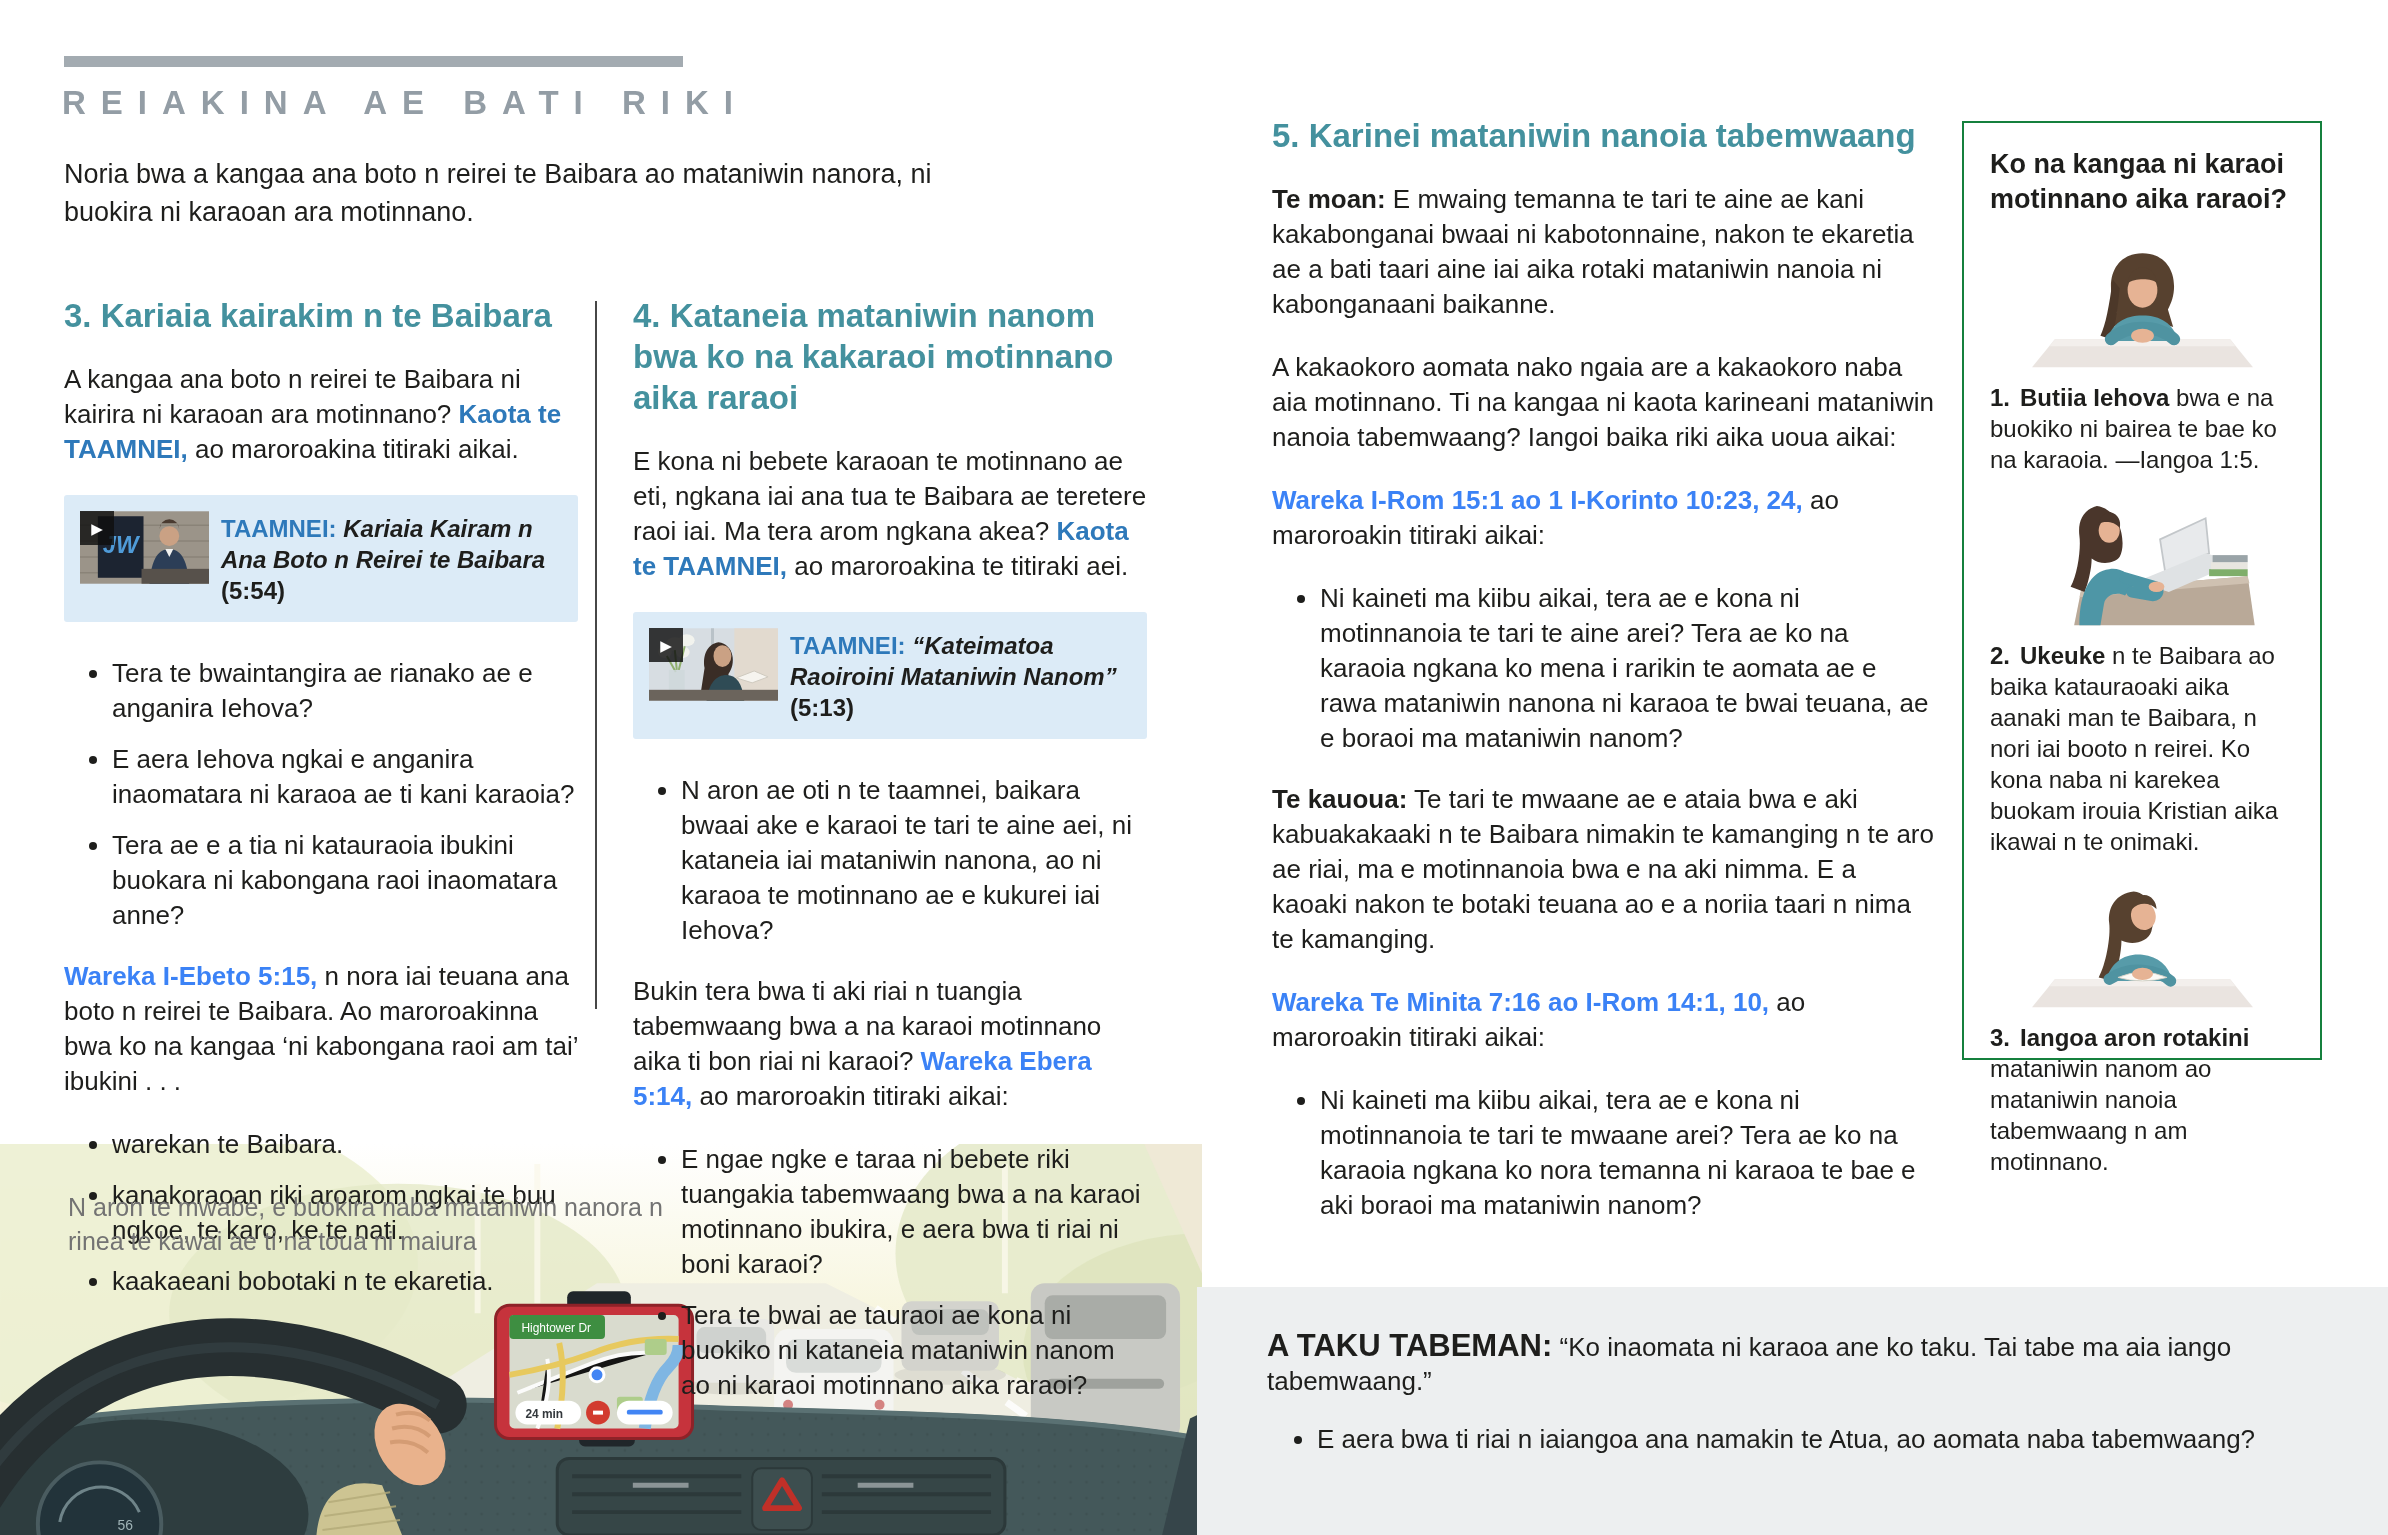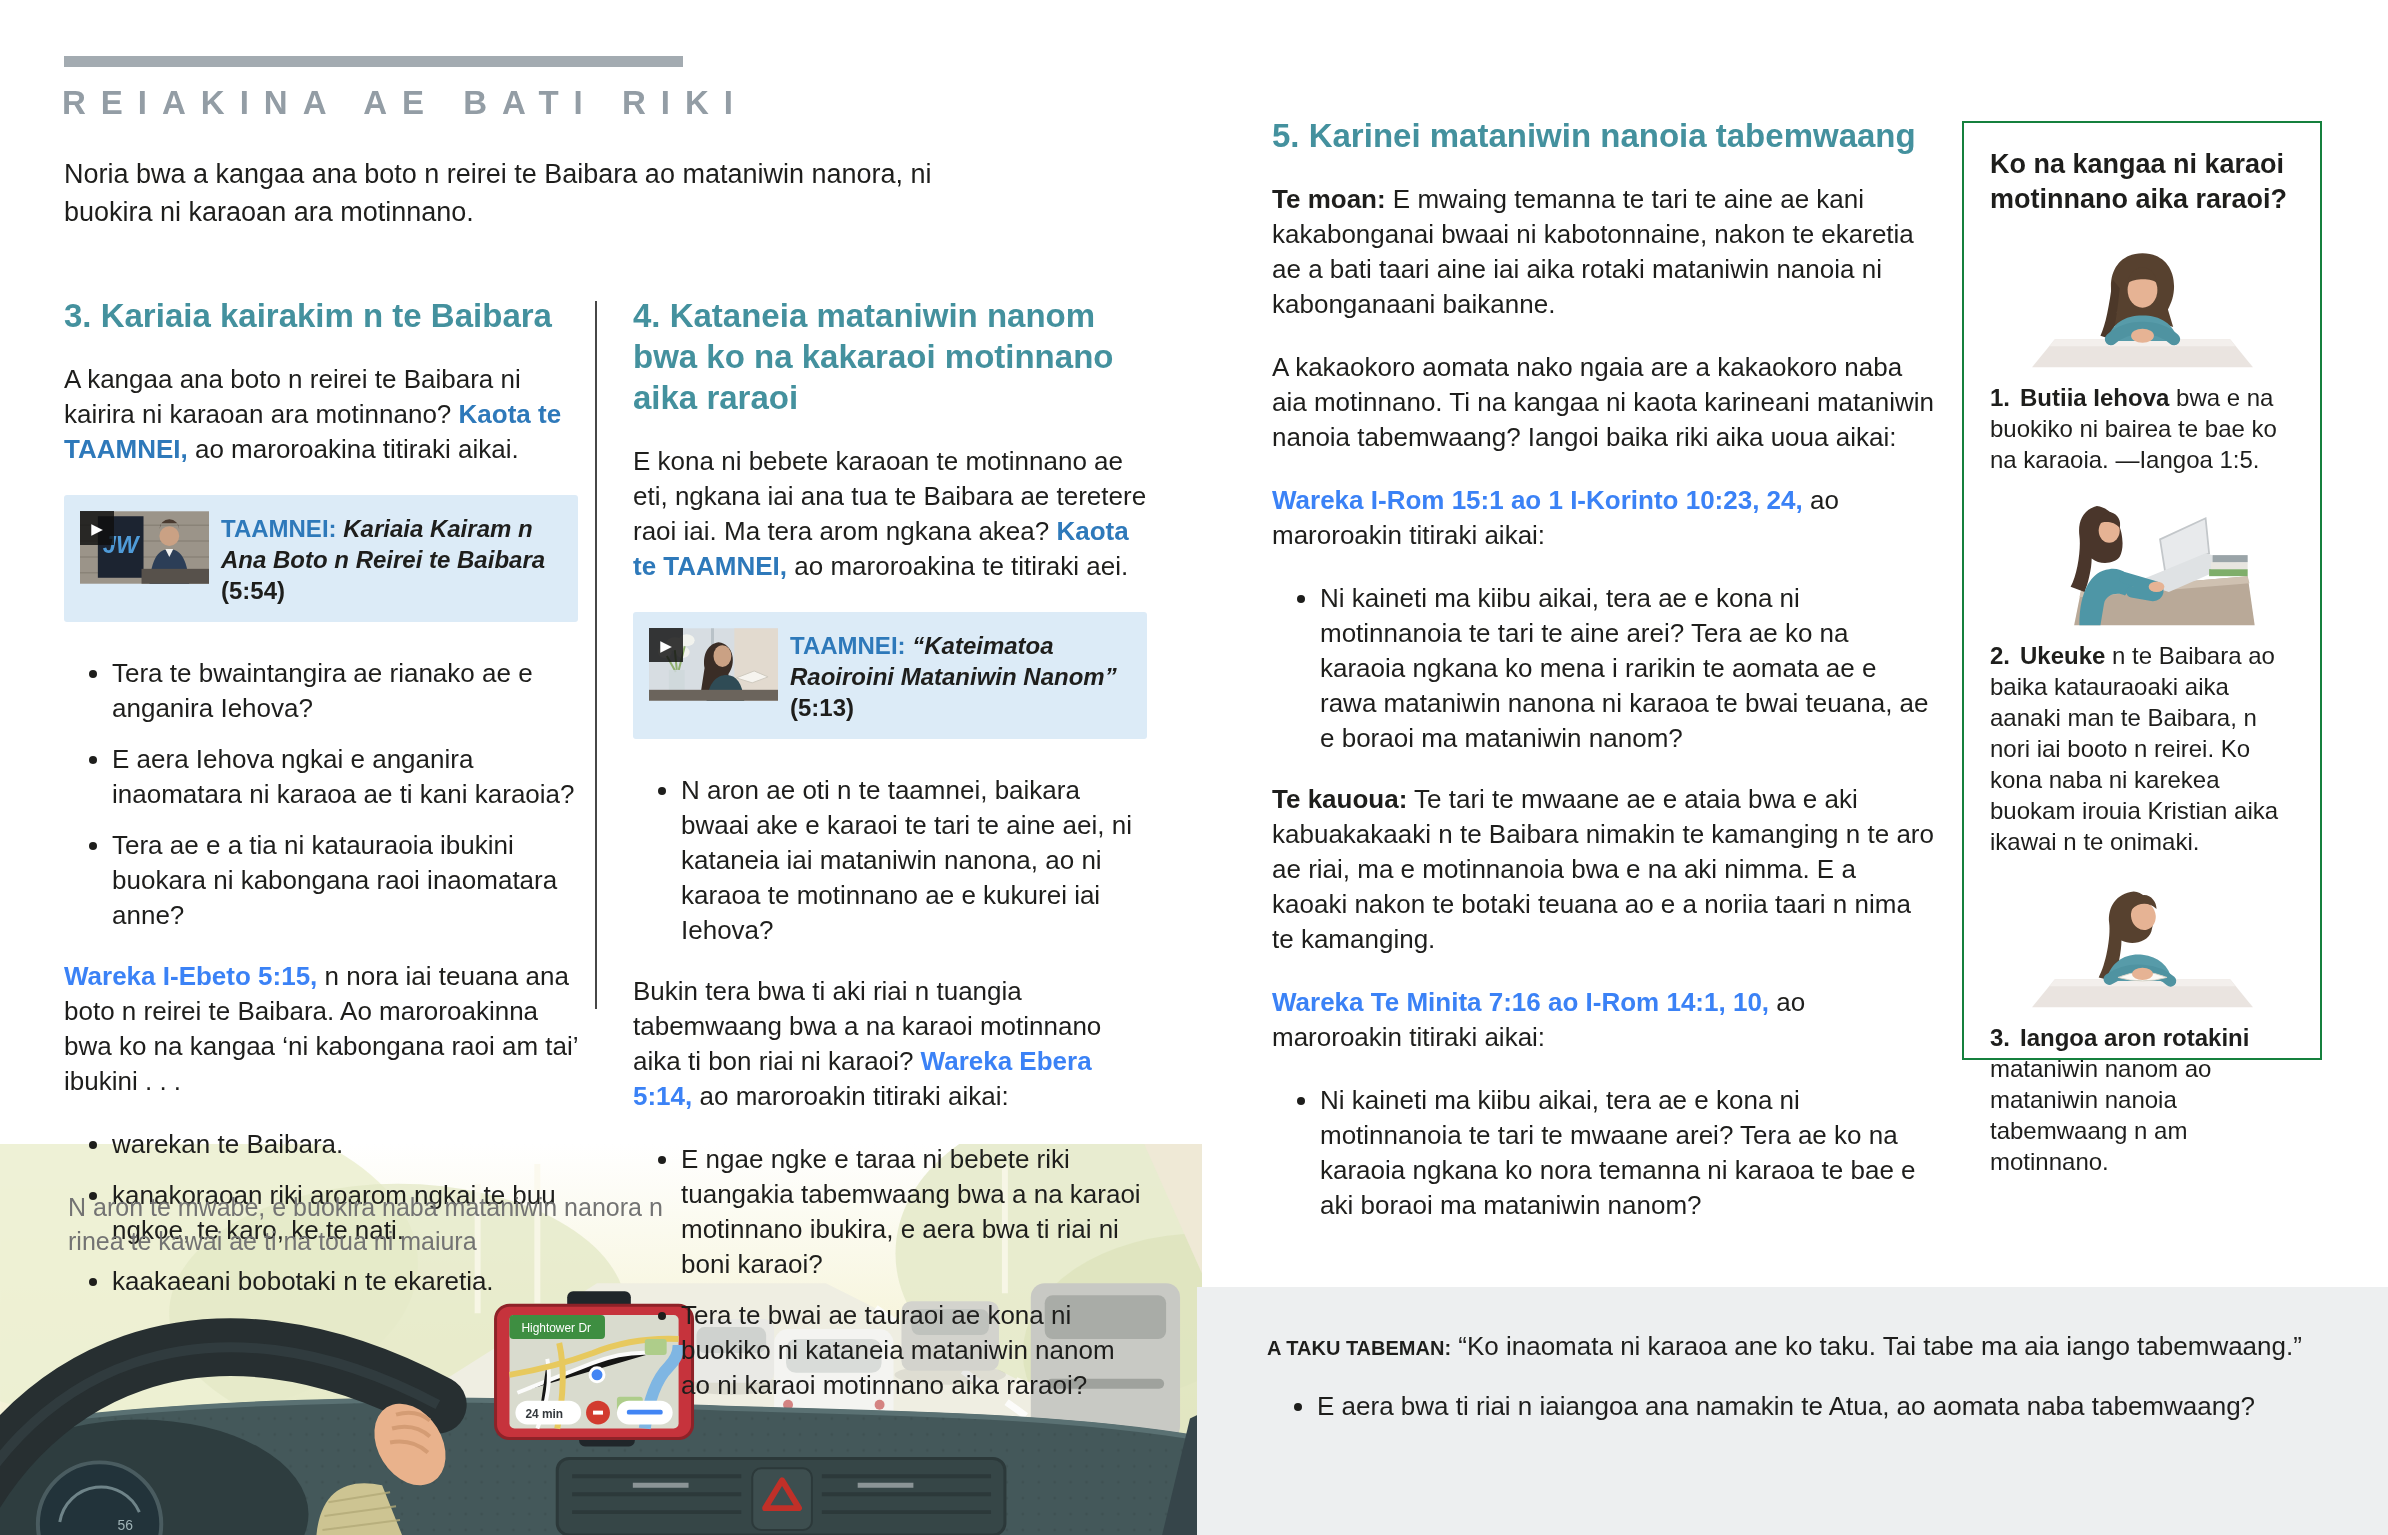--- a/index.html
+++ b/index.html
@@ -40,21 +40,21 @@
   .sb-title{font-size:27px;line-height:35px;font-weight:bold;margin:0 0 4px 0;}
   .sb-fig{display:block;margin:10px auto 6px auto;}
   .sb-item{font-size:24px;line-height:31px;margin:0 0 4px 0;}
   .sb-num{font-weight:bold;margin-right:10px;}
   
   #illus{left:0;top:1144px;width:1202px;height:391px;z-index:0;}
   #caption{left:68px;top:1190px;width:657px;font-size:25px;line-height:34px;color:#737373;z-index:2;}
   
   #footer{left:1197px;top:1287px;width:1191px;height:249px;background:#edeff0;box-sizing:border-box;padding:42px 40px 0 70px;}
   .f-line{font-size:26px;line-height:34px;}
-  .f-label{font-size:20px;font-weight:bold;}
+  .f-label{font-size:31px;font-weight:bold;}
   #footer ul{margin:24px 0 0 0;padding-left:50px;list-style:disc;}
   #footer li{font-size:26px;line-height:34px;}
 </style>
 </head>
 <body>
 
 <div class="abs z1" id="kicker-bar"></div>
 <div class="abs z1" id="kicker">REIAKINA AE BATI RIKI</div>
 <div class="abs z1" id="intro">Noria bwa a kangaa ana boto n reirei te Baibara ao mataniwin nanora, ni buokira ni karaoan ara motinnano.</div>
 

